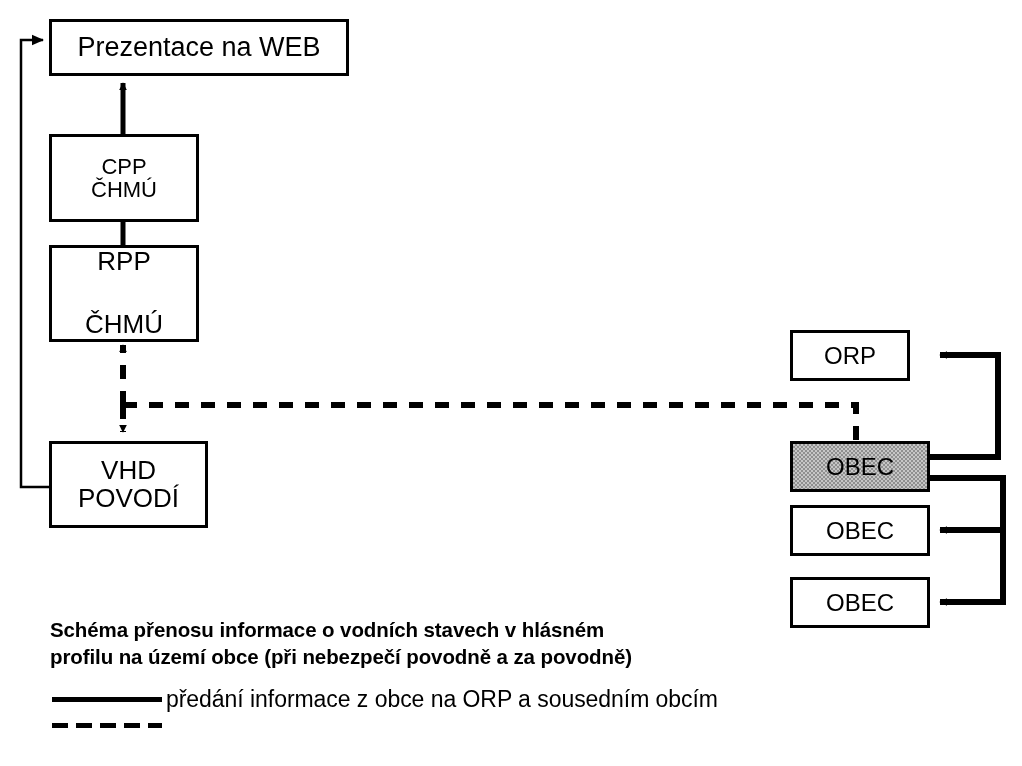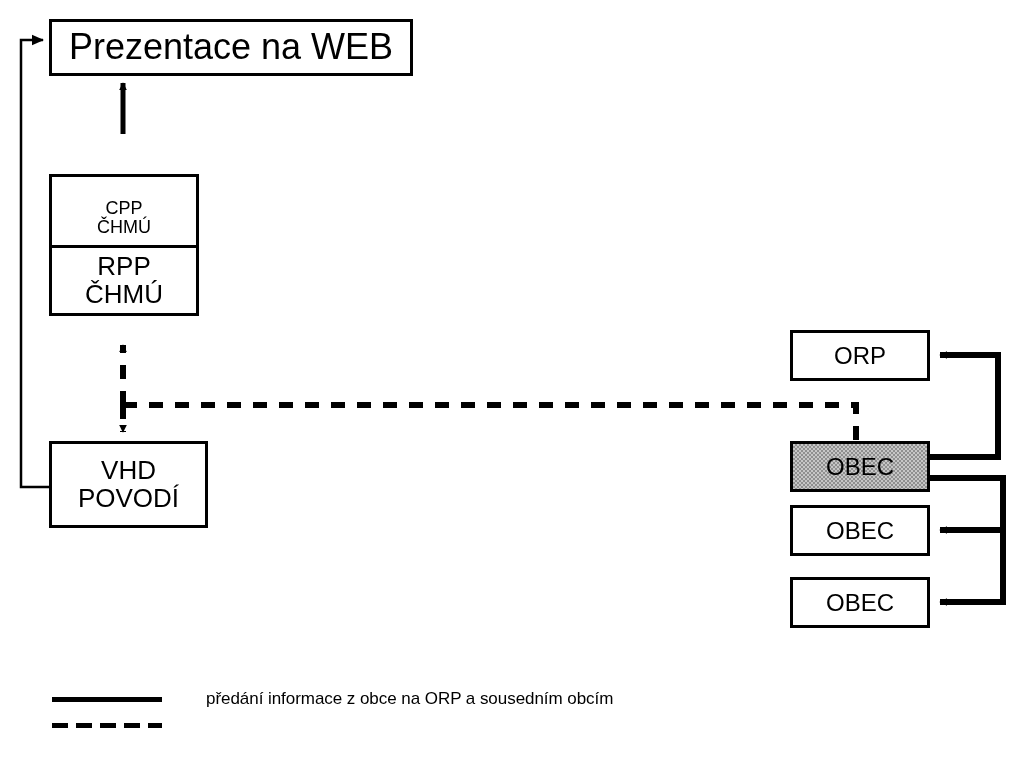--- a/index.html
+++ b/index.html
@@ -28,25 +28,25 @@
     align-items: center;
     justify-content: center;
     text-align: center;
     line-height: 1.06;
     font-family: "Liberation Sans", sans-serif;
     color: #000000;
     z-index: 5;
   }
   .node .ln { display: block; white-space: nowrap; }
 
-  #node-web  { left: 49px;  top: 19px;  width: 364px; height: 57px;  font-size: 36px; }
-  #node-cpp  { left: 49px;  top: 134px; width: 150px; height: 88px;  font-size: 18px; margin-top: 40px; }
-  #node-rpp  { left: 49px;  top: 245px; width: 150px; height: 71px;  font-size: 26px; }
+  #node-web  { left: 49px;  top: 19px;  width: 300px; height: 57px;  font-size: 27px; }
+  #node-cpp  { left: 49px;  top: 134px; width: 150px; height: 88px;  font-size: 22px; }
+  #node-rpp  { left: 49px;  top: 245px; width: 150px; height: 97px;  font-size: 26px; justify-content: space-between; }
   #node-vhd  { left: 49px;  top: 441px; width: 159px; height: 87px;  font-size: 26px; align-items: center; }
-  #node-orp  { left: 790px; top: 330px; width: 140px; height: 51px;  font-size: 24px; }
+  #node-orp  { left: 790px; top: 330px; width: 120px; height: 51px;  font-size: 24px; }
   #node-obec-main { left: 790px; top: 441px; width: 140px; height: 51px; font-size: 24px;
       background-color: #c6c6c6;
       background-image:
         linear-gradient(45deg, #8f8f8f 25%, transparent 25%, transparent 75%, #8f8f8f 75%),
         linear-gradient(45deg, #8f8f8f 25%, transparent 25%, transparent 75%, #8f8f8f 75%);
       background-size: 4px 4px;
       background-position: 0 0, 2px 2px;
   }
   #node-obec-2 { left: 790px; top: 505px; width: 140px; height: 51px; font-size: 24px; }
   #node-obec-3 { left: 790px; top: 577px; width: 140px; height: 51px; font-size: 24px; }
@@ -105,25 +105,24 @@
     position: absolute;
     left: 4px;
     top: 11px;
     width: 110px;
     height: 5px;
     background-image: linear-gradient(to right, #000 0 16px, transparent 16px 24px);
     background-size: 24px 5px;
     background-repeat: repeat-x;
   }
   .legend-text {
-    font-size: 17px;
+    font-size: 23px;
     font-weight: normal;
     white-space: nowrap;
     letter-spacing: -0.05px;
-    margin-left: 40px;
   }
 </style>
 </head>
 <body>
 
 <div id="canvas">
 
   <svg id="wires" viewBox="0 0 1022 766" width="1022" height="766" xmlns="http://www.w3.org/2000/svg">
     <defs>
       <marker id="arrow-thick" markerWidth="9" markerHeight="9" refX="7.2" refY="4.5" orient="auto" markerUnits="userSpaceOnUse">
@@ -196,20 +195,24 @@
   </div>
 
   <div class="node" id="node-obec-2">
     <span class="ln">OBEC</span>
   </div>
 
   <div class="node" id="node-obec-3">
     <span class="ln">OBEC</span>
   </div>
 
+  <div id="caption">
+    <span class="cl">Schéma přenosu informace o vodních stavech v hlásném</span>
+    <span class="cl">profilu na území obce (při nebezpečí povodně a za povodně)</span>
+  </div>
 
   <div id="legend">
     <div class="legend-row">
       <span class="legend-key">
         <span class="solid-line"></span>
       </span>
       <span class="legend-text">předání informace z obce na ORP a sousedním obcím</span>
     </div>
     <div class="legend-row">
       <span class="legend-key">

